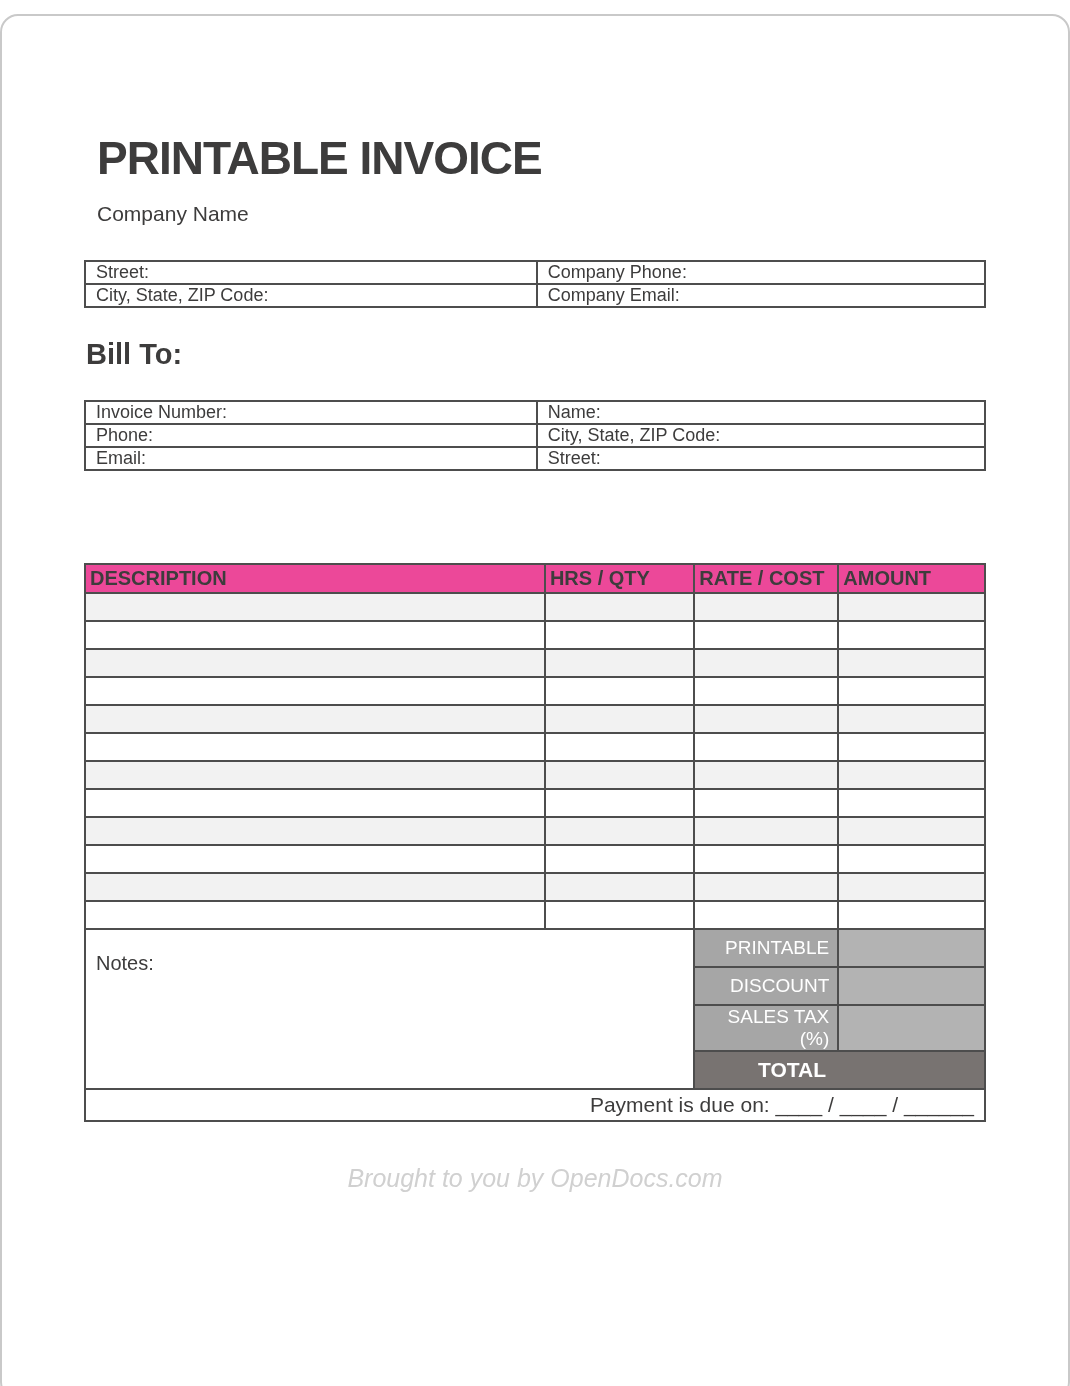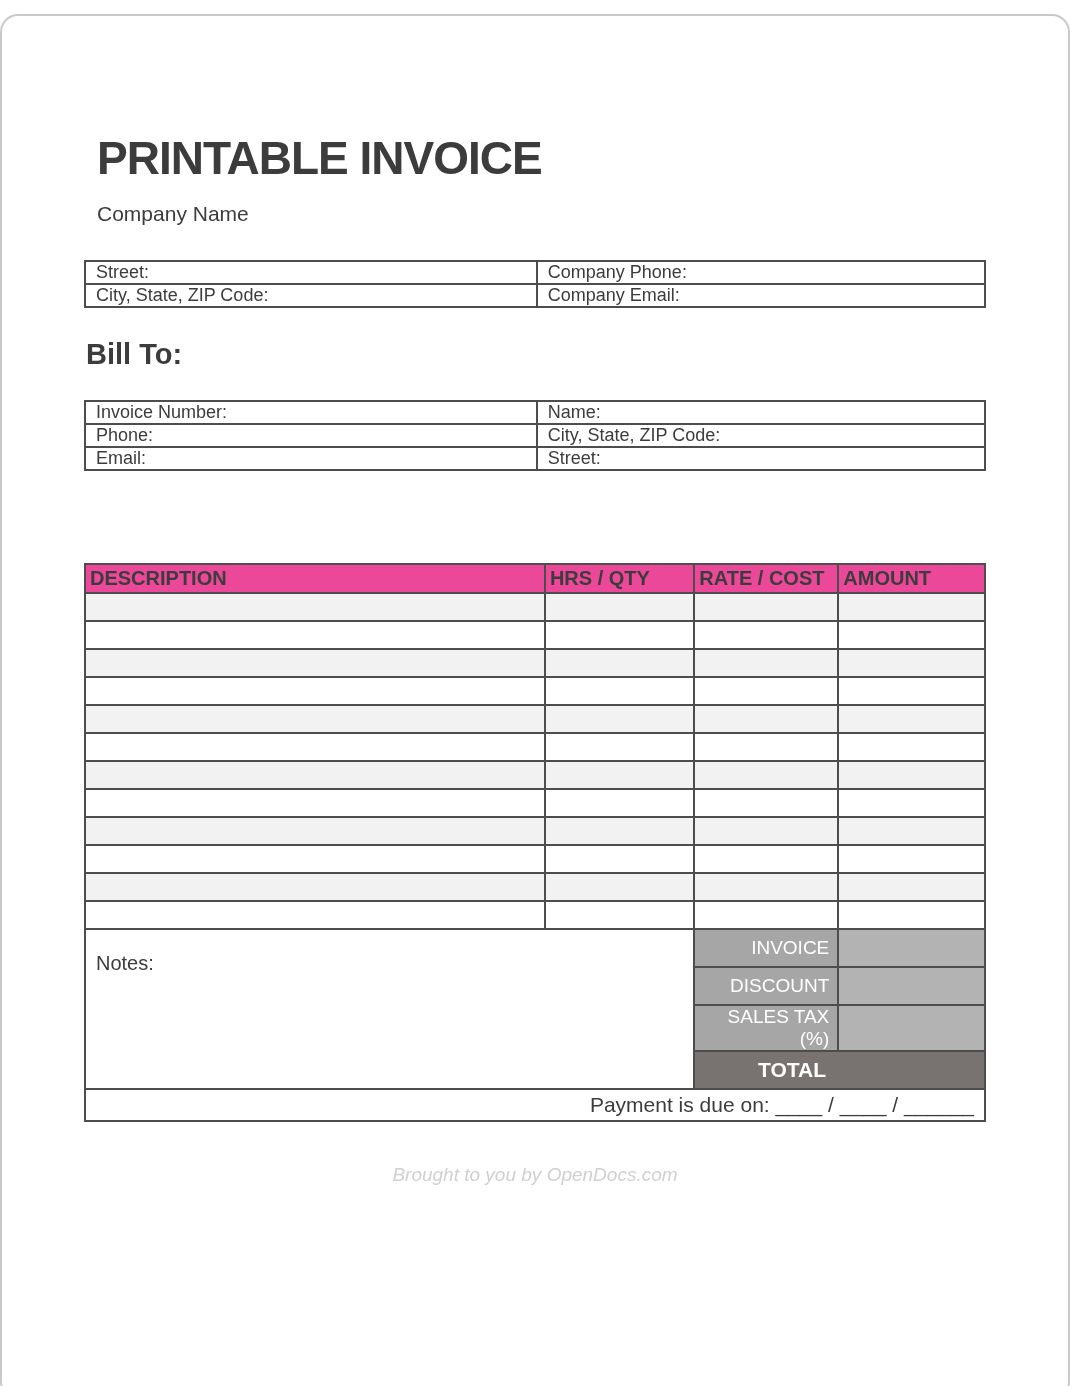--- a/index.html
+++ b/index.html
@@ -117,21 +117,21 @@
     background: #fff;
     vertical-align: middle;
     color: var(--text, #3d3c3c);
     text-align: right;
   }
 
   .footer {
     margin-top: 42px;
     text-align: center;
     font-style: italic;
-    font-size: 19px;
+    font-size: 25px;
     color: var(--footer-text, #d0d0d0);
   }
 </style>
 </head>
 <body>
 
 <div class="page">
   <div class="content">
 
     <h1 class="doc-title">PRINTABLE INVOICE</h1>
@@ -284,21 +284,21 @@
             <td></td>
             <td></td>
             <td></td>
           </tr>
         </tbody>
       <tbody>
         <tr>
           <td class="notes-cell" colspan="2" rowspan="4">
             <span>Notes:</span>
           </td>
-          <td class="sum-label">INVOICE</td>
+          <td class="sum-label">PRINTABLE</td>
           <td class="sum-value"></td>
         </tr>
         <tr>
           <td class="sum-label">DISCOUNT</td>
           <td class="sum-value"></td>
         </tr>
         <tr>
           <td class="sum-label">SALES TAX (%)</td>
           <td class="sum-value"></td>
         </tr>

